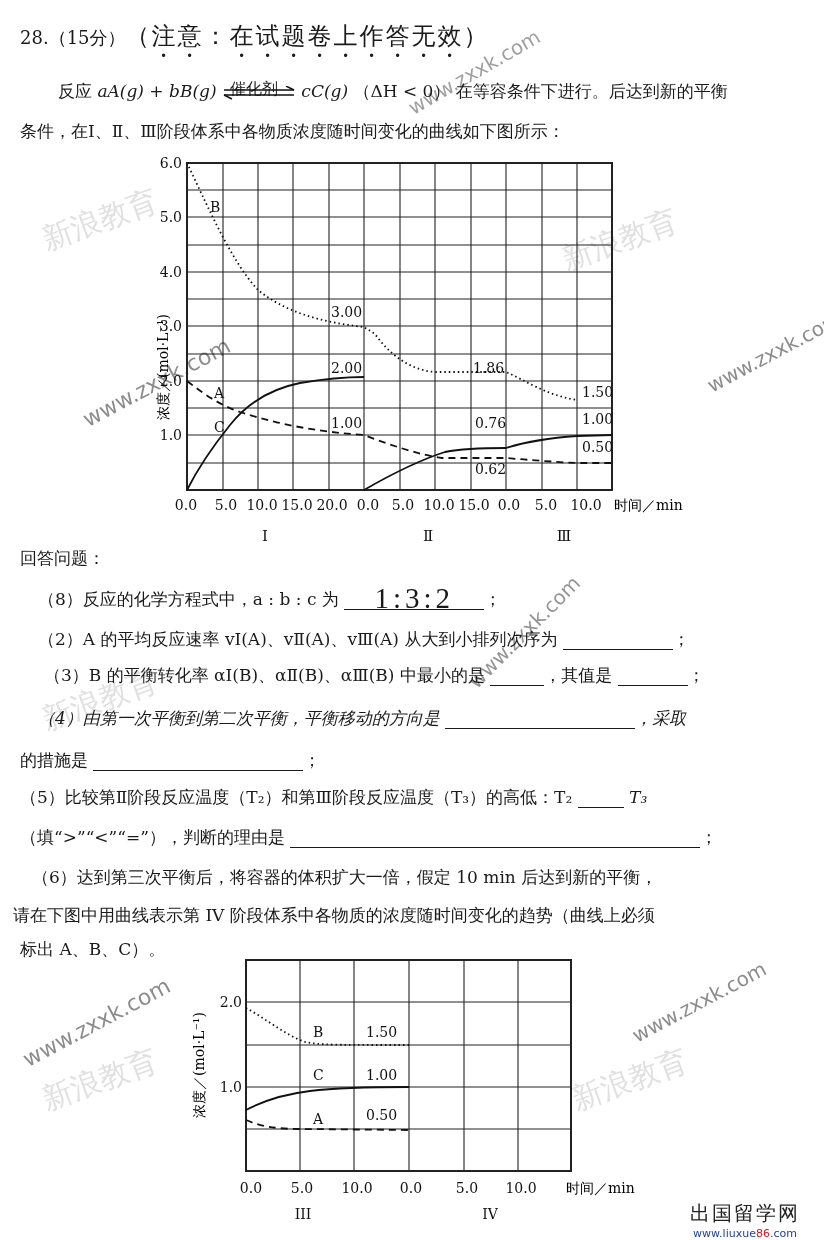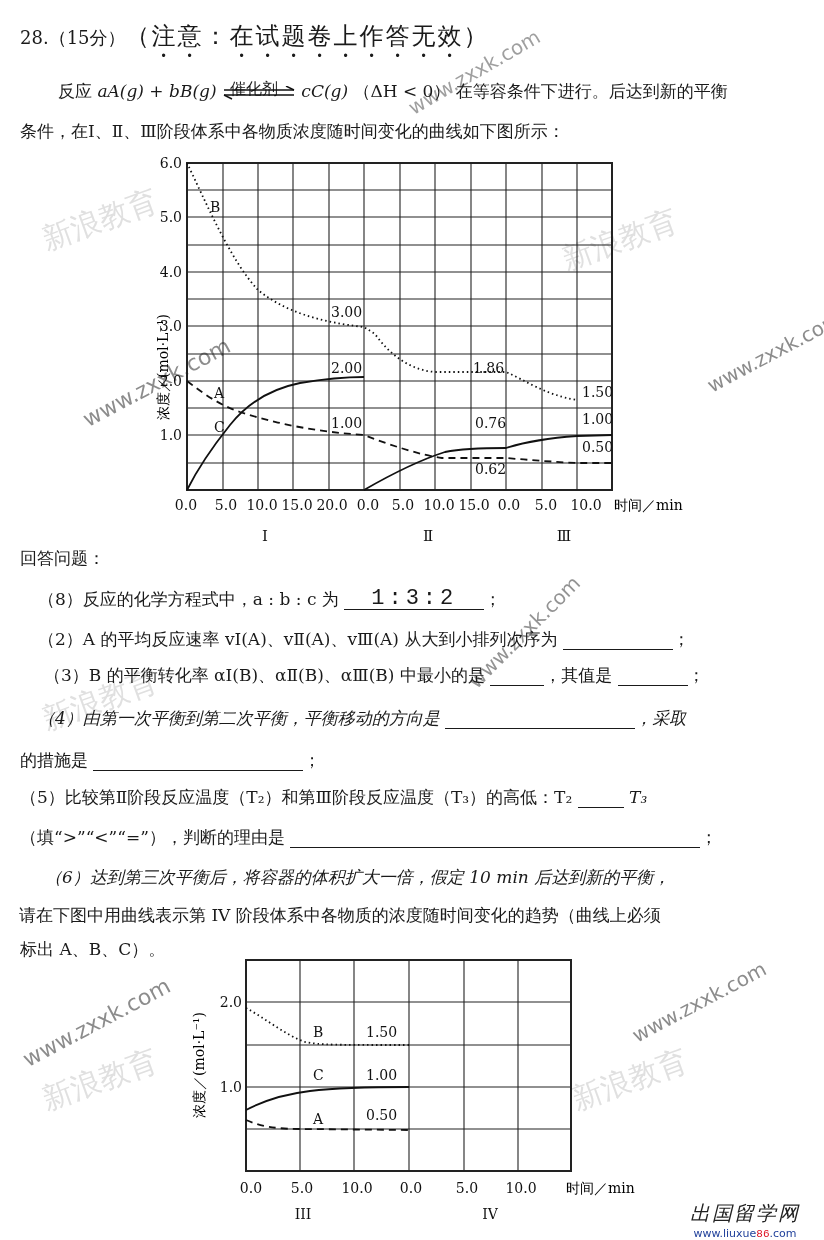--- a/index.html
+++ b/index.html
@@ -4,25 +4,25 @@
 <style>
   html, body { margin:0; padding:0; }
   body { width:824px; height:1240px; background:#ffffff; position:relative; overflow:hidden;
          font-family:"DejaVu Serif","Liberation Serif",serif; color:#1a1a1a; }
   .abs { position:absolute; }
   .line { position:absolute; white-space:nowrap; font-size:17px; line-height:22px; }
   .q-title { font-size:18px; }
   .q-note { font-family:Liberation Sans, sans-serif; font-size:24px; letter-spacing:2px; }
   .dotted-em { text-emphasis: filled dot; -webkit-text-emphasis: filled dot; text-emphasis-position: under; -webkit-text-emphasis-position: under; }
   .blank { display:inline-block; border-bottom:1.5px solid #1a1a1a; height:18px; vertical-align:bottom; }
-  .handwrite { font-family:Liberation Mono, monospace; font-size:22px; letter-spacing:4px; position:relative; top:-4px; }
+  .handwrite { font-family:Liberation Serif, serif; font-size:29px; letter-spacing:4px; position:relative; top:-4px; }
   .wm { position:absolute; color:#c7c7c7; opacity:0.55; font-family:"DejaVu Sans","Liberation Sans",sans-serif; pointer-events:none; white-space:nowrap; }
-  .footer-cn { font-family:"DejaVu Sans","Liberation Sans",sans-serif; font-size:20px; letter-spacing:2px; color:#222;font-style:italic; }
+  .footer-cn { font-family:"DejaVu Sans","Liberation Sans",sans-serif; font-size:20px; letter-spacing:2px; color:#222; }
   .footer-url { font-family:"DejaVu Sans","Liberation Sans",sans-serif; font-size:11px; color:#1f3f9a; }
-  .footer-url b { color:#d12; font-weight:normal;font-family:Liberation Mono, monospace; }
+  .footer-url b { color:#d12; font-weight:normal; }
   svg text { font-family:"DejaVu Serif","Liberation Serif",serif; }
   .ital { font-style:italic;text-align:right; }
 </style>
 </head>
 <body>
 
 <div class="wm" style="left:400px;top:60px;font-size:20px;transform:rotate(-30deg);color:#777;opacity:.7">www.zxxk.com</div>
 <div class="wm" style="left:75px;top:370px;font-size:22px;transform:rotate(-28deg);color:#666;opacity:.75">www.zxxk.com</div>
 <div class="wm" style="left:700px;top:340px;font-size:20px;transform:rotate(-28deg);color:#666;opacity:.75">www.zxxk.com</div>
 <div class="wm" style="left:450px;top:620px;font-size:20px;transform:rotate(-45deg);color:#666;opacity:.7">www.zxxk.com</div>
@@ -173,22 +173,22 @@
 <div class="line" style="left:20px;top:786px;">
   <span>（5）比较第Ⅱ阶段反应温度（T₂）和第Ⅲ阶段反应温度（T₃）的高低：T₂</span>
   <span class="blank" style="width:46px;"></span>
   <span class="ital">T₃</span>
 </div>
 <div class="line" style="left:20px;top:826px;">
   <span>（填“&gt;”“&lt;”“=”），判断的理由是</span>
   <span class="blank" style="width:410px;"></span><span>；</span>
 </div>
 
-<div class="line" style="left:45px;top:866px;font-style:italic;">（6）达到第三次平衡后，将容器的体积扩大一倍，假定 10 min 后达到新的平衡，</div>
-<div class="line" style="left:19px;top:904px;">请在下图中用曲线表示第 IV 阶段体系中各物质的浓度随时间变化的趋势（曲线上必须</div>
+<div class="line" style="left:32px;top:866px;">（6）达到第三次平衡后，将容器的体积扩大一倍，假定 10 min 后达到新的平衡，</div>
+<div class="line" style="left:13px;top:904px;">请在下图中用曲线表示第 IV 阶段体系中各物质的浓度随时间变化的趋势（曲线上必须</div>
 <div class="line" style="left:20px;top:938px;">标出 A、B、C）。</div>
 
 <svg class="abs" style="left:0;top:950px" width="824" height="290" viewBox="0 950 824 290">
   <g stroke="#222">
     <rect x="246" y="960" width="325" height="211" fill="none" stroke-width="2"></rect>
     <g stroke-width="1.1">
       <line x1="300" y1="960" x2="300" y2="1171"></line>
         <line x1="354" y1="960" x2="354" y2="1171"></line>
       <line x1="409" y1="960" x2="409" y2="1171"></line>
         <line x1="464" y1="960" x2="464" y2="1171"></line>

